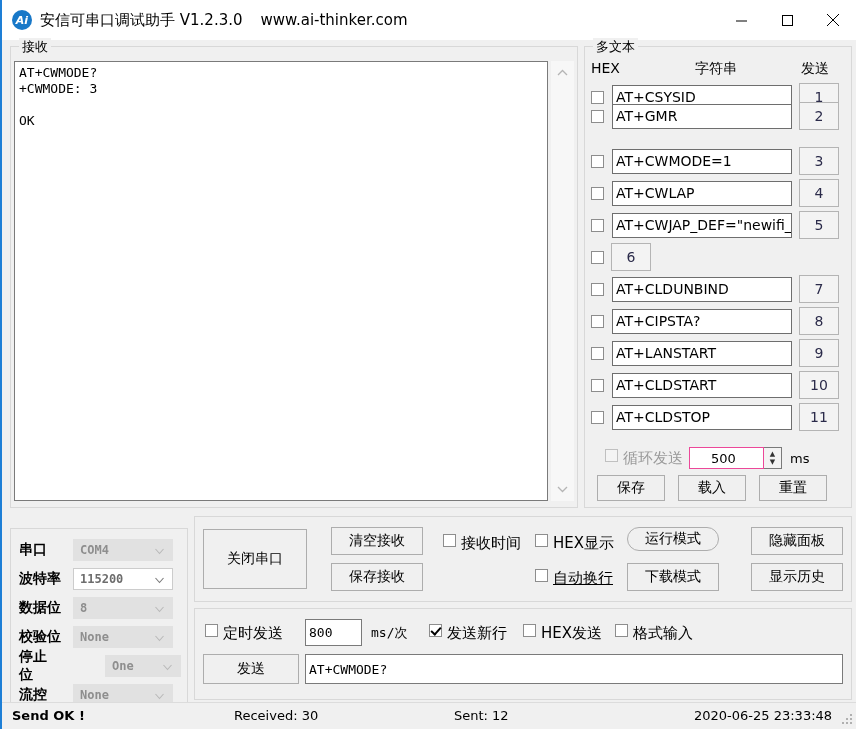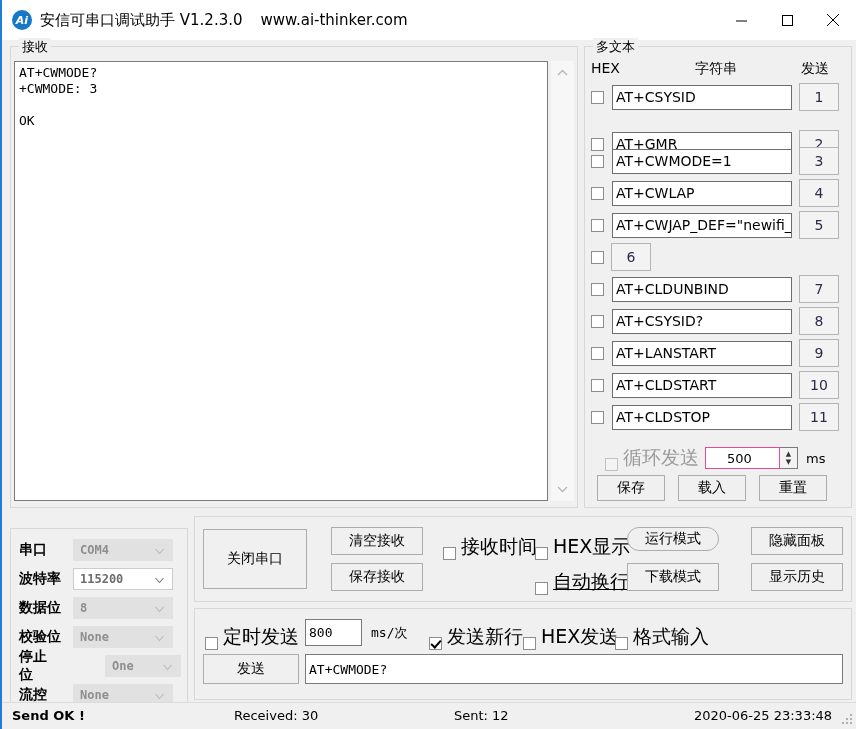--- a/index.html
+++ b/index.html
@@ -93,23 +93,23 @@
     box-sizing: border-box;
     font-family: "DejaVu Sans", "Liberation Sans", sans-serif;
     font-size: 13px;
     color: #000;
     padding: 0 3px;
     display: flex; align-items: center;
     overflow: hidden;
     white-space: nowrap;
   }
   .cbox {
-    display: inline-flex; align-items: flex-end;
+    display: inline-flex; align-items: flex-start;
     white-space: nowrap;
-    font-size: 19px;
+    font-size: 15px;
   }
   .cbox .box {
     width: 13px; height: 13px;
     border: 1px solid #8d8d8d;
     background: #ffffff;
     box-sizing: border-box;
     margin-right: 5px;
     position: relative;
     flex: 0 0 auto;
   }
@@ -301,21 +301,21 @@
       <span style="left:110px;">字符串</span>
       <span style="left:216px;">发送</span>
     </div>
 
     <div id="mt-rows">
         <div class="mt-row" style="top: 34px;">
           <span class="box"></span>
           <span class="txt">AT+CSYSID</span>
           <div class="btn num">1</div>
         </div>
-        <div class="mt-row" style="top: 81px;">
+        <div class="mt-row" style="top: 53px;">
           <span class="box"></span>
           <span class="txt">AT+GMR</span>
           <div class="btn num">2</div>
         </div>
         <div class="mt-row" style="top: 98px;">
           <span class="box"></span>
           <span class="txt">AT+CWMODE=1</span>
           <div class="btn num">3</div>
         </div>
         <div class="mt-row" style="top: 130px;">
@@ -332,21 +332,21 @@
           <span class="box"></span>
           <div class="btn num">6</div>
         </div>
         <div class="mt-row" style="top: 226px;">
           <span class="box"></span>
           <span class="txt">AT+CLDUNBIND</span>
           <div class="btn num">7</div>
         </div>
         <div class="mt-row" style="top: 258px;">
           <span class="box"></span>
-          <span class="txt">AT+CSYSID?</span>
+          <span class="txt">AT+CIPSTA?</span>
           <div class="btn num">8</div>
         </div>
         <div class="mt-row" style="top: 290px;">
           <span class="box"></span>
           <span class="txt">AT+LANSTART</span>
           <div class="btn num">9</div>
         </div>
         <div class="mt-row" style="top: 322px;">
           <span class="box"></span>
           <span class="txt">AT+CLDSTART</span>

